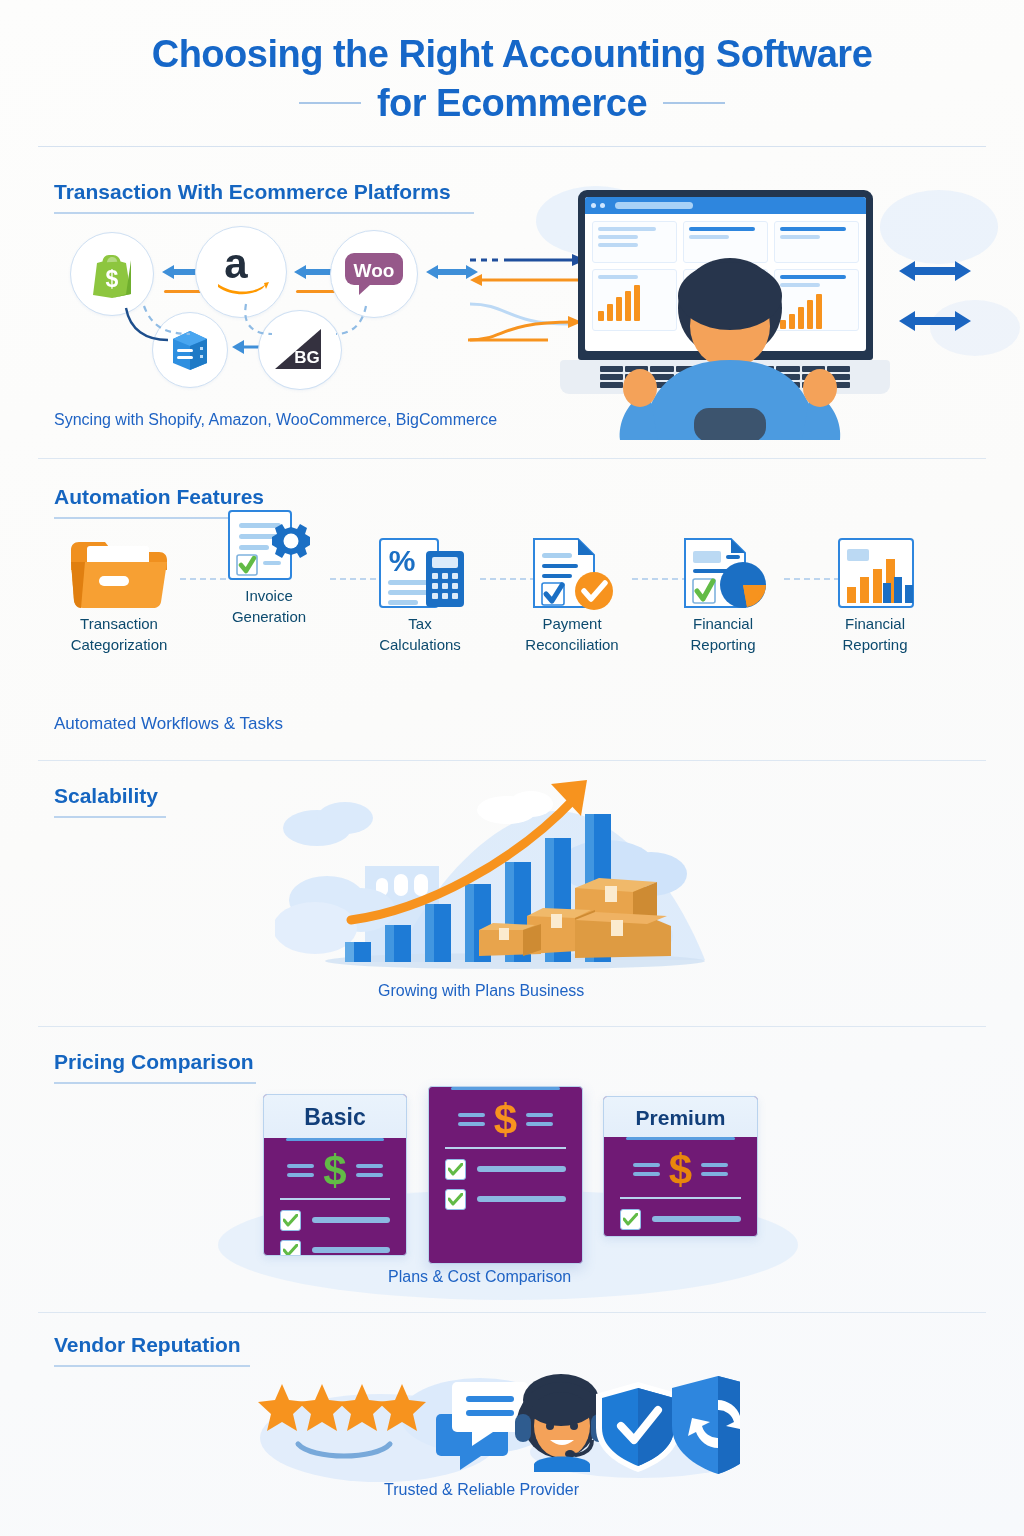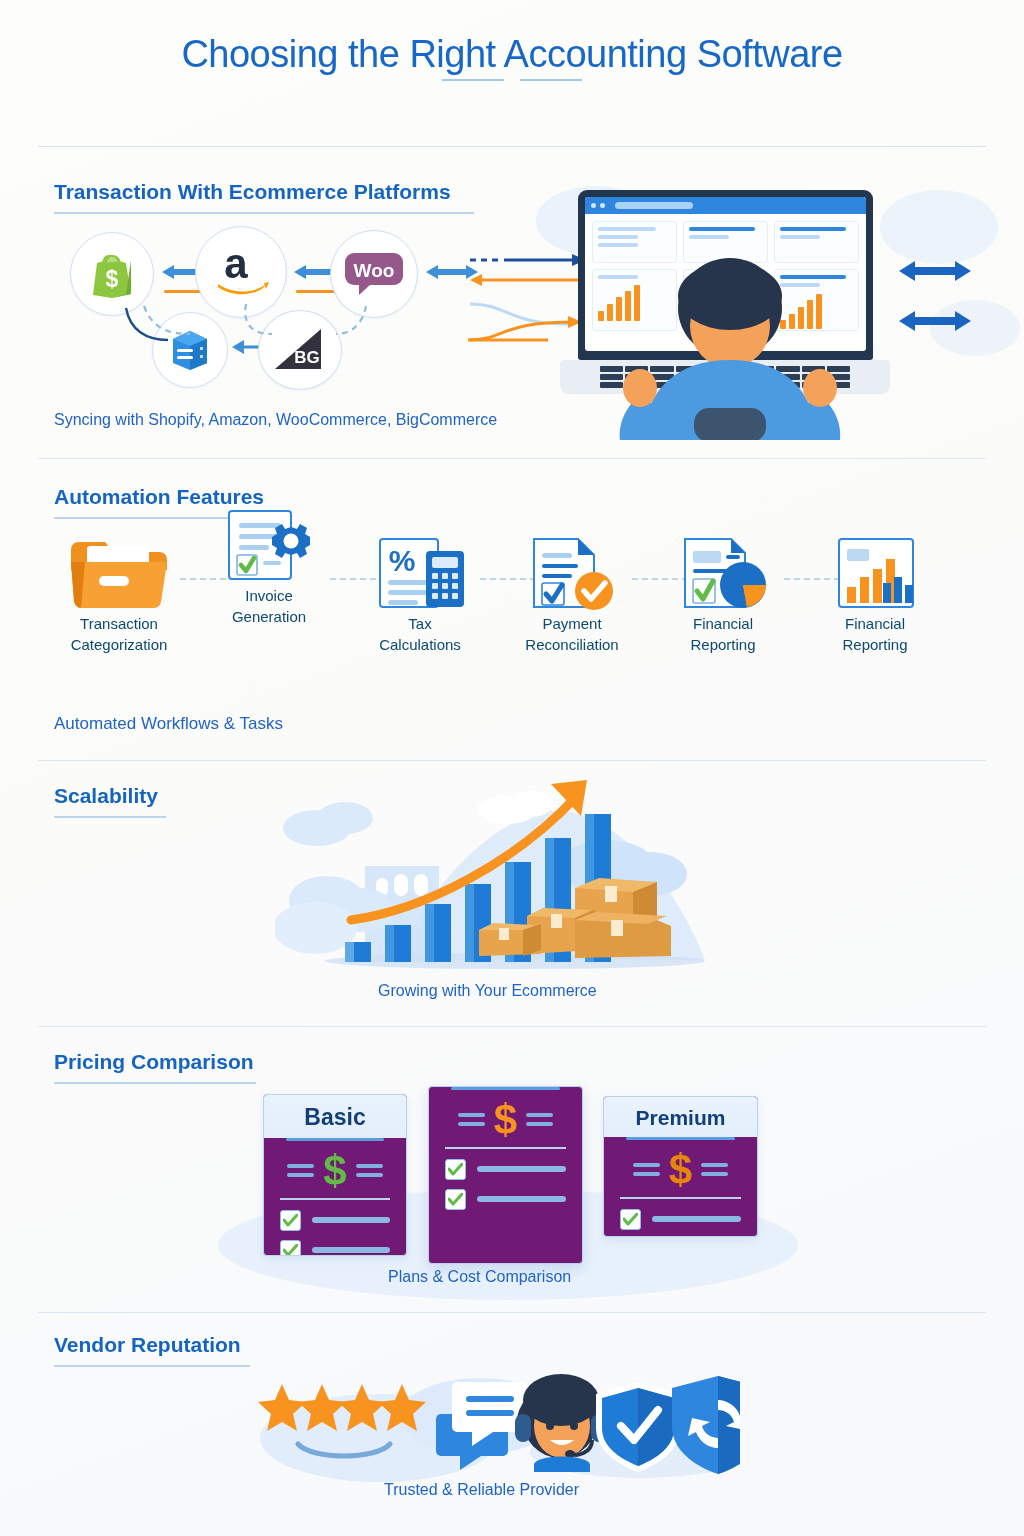--- a/index.html
+++ b/index.html
@@ -10,21 +10,21 @@
     position: relative;
     overflow: hidden;
     color: #1565C0;
   }
   .page { position: relative; width: 1024px; height: 1536px; }
 
   
   .title-wrap { padding-top: 30px; text-align: center; }
   .title-line1, .title-line2 {
     color: #1667c8;
-    font-weight: normal;
+    font-weight: bold;
     font-size: 38px;
     letter-spacing: -0.5px;
     line-height: 1.28;
     white-space: nowrap;
   }
   .title-line2-row {
     display: flex; align-items: center; justify-content: center; gap: 16px;
   }
   .title-rule { width: 62px; height: 2px; background: #a9c7e8; }
 
@@ -124,20 +124,21 @@
 </style>
 </head>
 <body>
 
 <div class="page">
 
   <div class="title-wrap">
     <div class="title-line1">Choosing the Right Accounting Software</div>
     <div class="title-line2-row">
       <div class="title-rule"></div>
+      <div class="title-line2">for Ecommerce</div>
       <div class="title-rule"></div>
     </div>
   </div>
   <div class="top-divider"></div>
 
   <div class="section" style="top:0;">
 
     <div class="sec-head" style="left:54px; top:180px;">Transaction With Ecommerce Platforms</div>
     <div class="sec-head-underline" style="left:54px; top:212px; width:420px;"></div>
 
@@ -547,21 +548,21 @@
         <path d="M204 160 L248 156 L266 162 L266 184 L204 186 Z" fill="#E8A44C"></path>
         <path d="M204 160 L218 153 L260 155 L248 160 Z" fill="#F0B96A"></path>
         <path d="M248 160 L266 154 L266 180 L248 186 Z" fill="#CE8B33"></path>
         <rect x="224" y="158" width="10" height="12" fill="#FBEBCF"></rect>
         <path d="M300 150 L372 146 L396 156 L396 186 L300 188 Z" fill="#DE9B42"></path>
         <path d="M300 150 L320 142 L392 146 L372 154 Z" fill="#EFB263"></path>
         <rect x="336" y="150" width="12" height="16" fill="#FBEBCF"></rect>
       </g>
     </svg>
 
-    <div class="caption" style="left:378px; top:982px;">Growing with Your Ecommerce</div>
+    <div class="caption" style="left:378px; top:982px;">Growing with Plans Business</div>
   </div>
 
   <div class="sec-divider" style="top:1026px;"></div>
 
   <div class="section" style="top:0;">
     <div class="sec-head" style="left:54px; top:1050px;">Pricing Comparison</div>
     <div class="sec-head-underline" style="left:54px; top:1082px; width:202px;"></div>
 
     <div class="ellipse" style="left:218px; top:1190px; width:580px; height:110px; opacity:.75;"></div>
 

